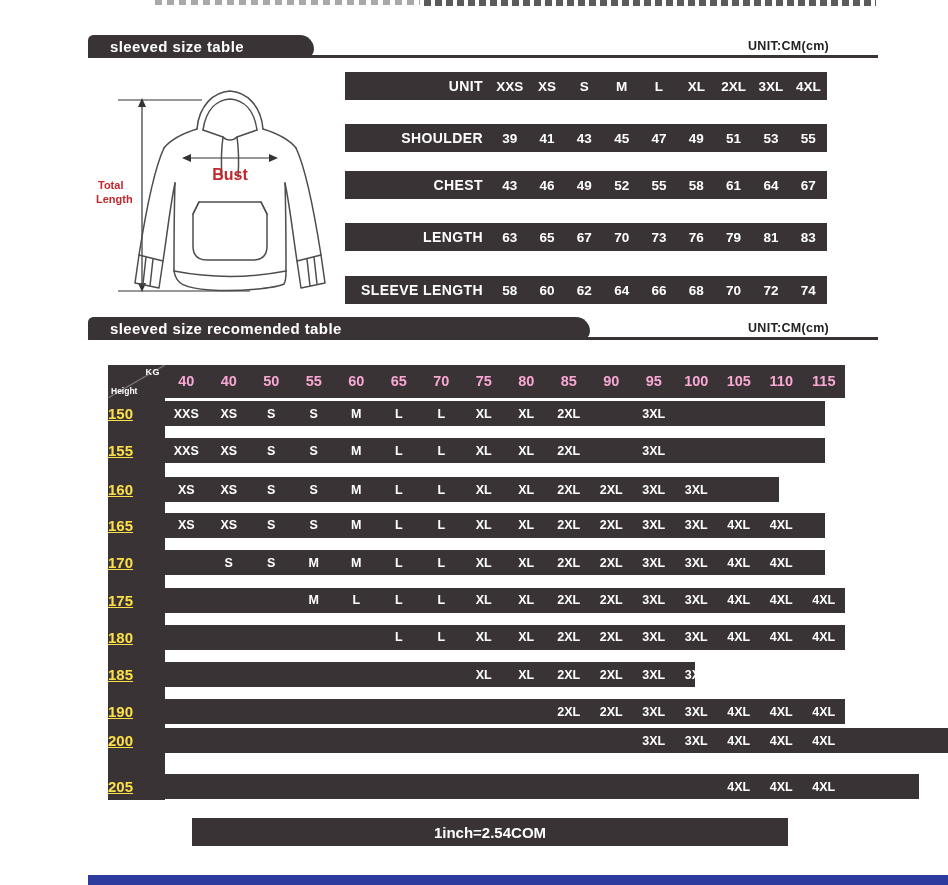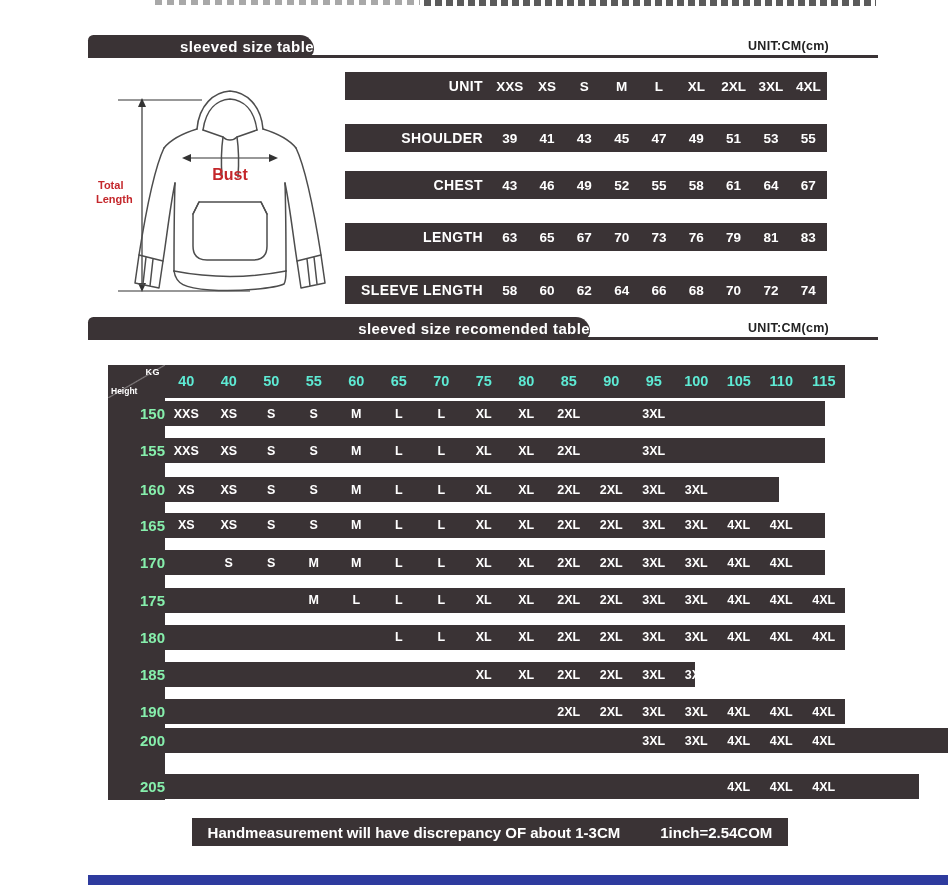--- a/index.html
+++ b/index.html
@@ -11,21 +11,21 @@
   .abs{position:absolute;}
 
   
   .clip-strip{position:absolute;top:0;overflow:hidden;}
   #clip-left{left:155px;width:265px;height:5px;background:repeating-linear-gradient(90deg,#a8a8a8 0 7px,transparent 7px 12px);}
   #clip-right{left:424px;width:452px;height:6px;background:repeating-linear-gradient(90deg,#5b5b5b 0 7px,transparent 7px 11px);}
 
   
   .tab{position:absolute;background:var(--bar);color:#fff;font-weight:bold;font-size:15px;
        letter-spacing:.4px;display:flex;align-items:center;padding:0 0 0 22px;height:23px;
-       border-radius:6px 16px 10px 2px;justify-content:flex-end;}
+       border-radius:6px 16px 10px 2px;}
   #tab1{left:88px;top:35px;width:204px;}
   #tab2{left:88px;top:317px;width:480px;}
   .rule{position:absolute;height:3px;background:var(--bar);}
   #rule1{left:88px;top:55px;width:790px;}
   #rule2{left:88px;top:337px;width:790px;}
   .unit{position:absolute;font-weight:bold;font-size:12.5px;color:#222;letter-spacing:.3px;}
   #unit1{left:748px;top:39px;}
   #unit2{left:748px;top:321px;}
 
   
@@ -35,24 +35,24 @@
   .st-cell{flex:1;text-align:center;font-size:13.5px;}
 
   
   #rc-band{left:108px;top:365px;width:57px;height:435px;background:var(--bar);}
   #rc-head{left:108px;top:365px;width:737px;height:33px;background:var(--bar);display:flex;}
   #rc-corner{width:57px;height:33px;position:relative;color:#fff;font-weight:bold;flex:none;}
   #rc-corner::after{content:"";position:absolute;inset:0;
      background:linear-gradient(to bottom right,transparent 48%,rgba(255,255,255,.35) 50%,transparent 52%);}
   #rc-corner .kg{position:absolute;top:2px;right:5px;font-size:9px;letter-spacing:.5px;}
   #rc-corner .hgt{position:absolute;bottom:2px;left:3px;font-size:8.5px;}
-  .rc-hcell{width:42.5px;text-align:center;color:#5eead4;font-weight:bold;font-size:14.5px;line-height:33px;flex:none;}
+  .rc-hcell{width:42.5px;text-align:center;color:#f9a8d4;font-weight:bold;font-size:14.5px;line-height:33px;flex:none;}
   #rc-rows{left:108px;top:401px;width:737px;height:399px;}
   .rc-row{position:absolute;left:0;height:25px;background:var(--bar);display:flex;align-items:center;overflow:hidden;}
-  .rc-label{width:57px;text-align:right;color:#86efac;font-weight:bold;font-size:15px;flex:none;}
+  .rc-label{width:57px;text-align:left;color:#fde047;font-weight:bold;font-size:15px;flex:none;text-decoration:underline;}
   .rc-cell{width:42.5px;text-align:center;color:#fff;font-weight:bold;font-size:12.5px;flex:none;}
 
   
   #footer{left:192px;top:818px;width:596px;height:28px;background:var(--bar);color:#fff;
           display:flex;align-items:center;justify-content:center;gap:40px;font-weight:bold;font-size:15px;}
   #bottom-strip{left:88px;top:875px;width:860px;height:10px;background:var(--blue);}
 
   
   #hoodie-illustration{left:90px;top:85px;width:250px;height:225px;}
   .sketch{stroke:#4d4d4d;fill:none;stroke-width:1.5;stroke-linecap:round;stroke-linejoin:round;}
@@ -406,16 +406,15 @@
       <div class="rc-cell"></div>
       <div class="rc-cell"></div>
       <div class="rc-cell"></div>
       <div class="rc-cell">4XL</div>
       <div class="rc-cell">4XL</div>
       <div class="rc-cell">4XL</div>
     </div>
   </div>
 
 <div id="footer" class="abs">
-  <span>Handmeasurement will have discrepancy OF about 1-3CM</span>
   <span>1inch=2.54COM</span>
 </div>
 <div id="bottom-strip" class="abs"></div>
 
 </body></html>

